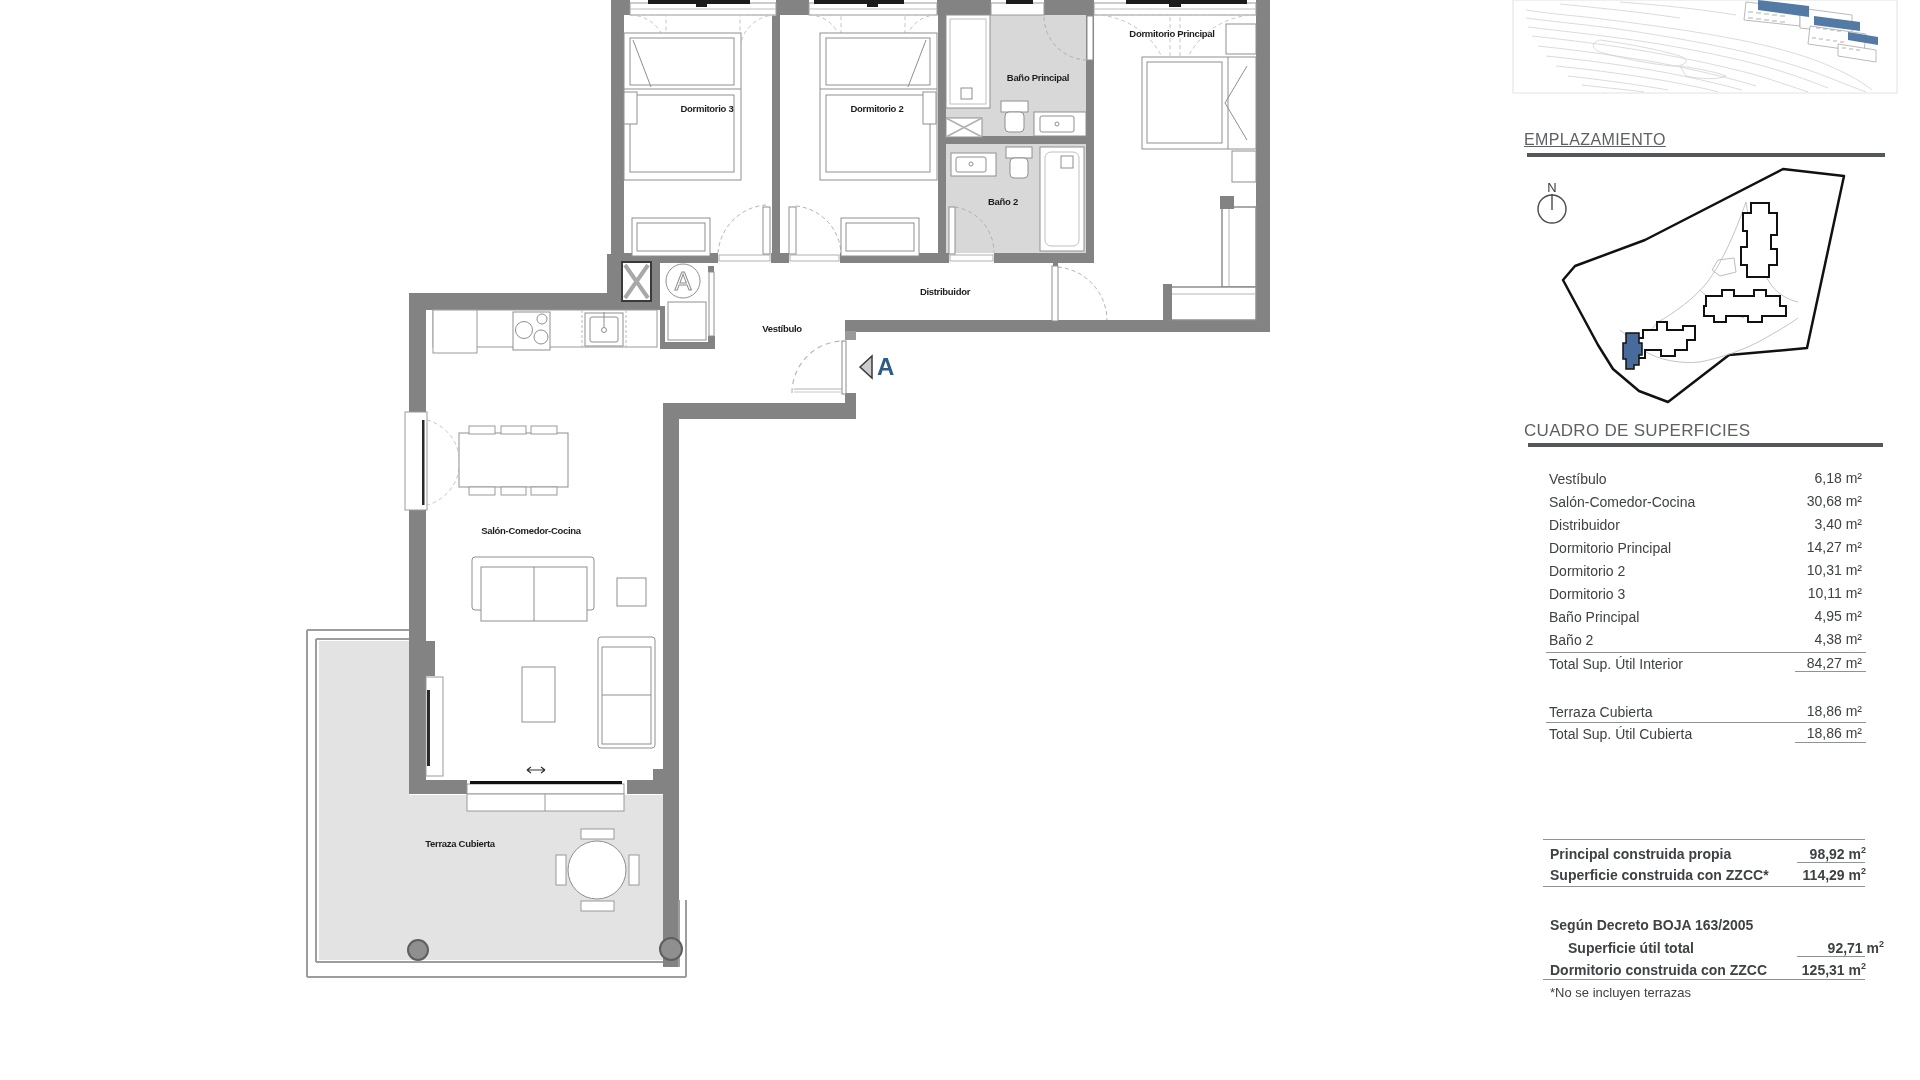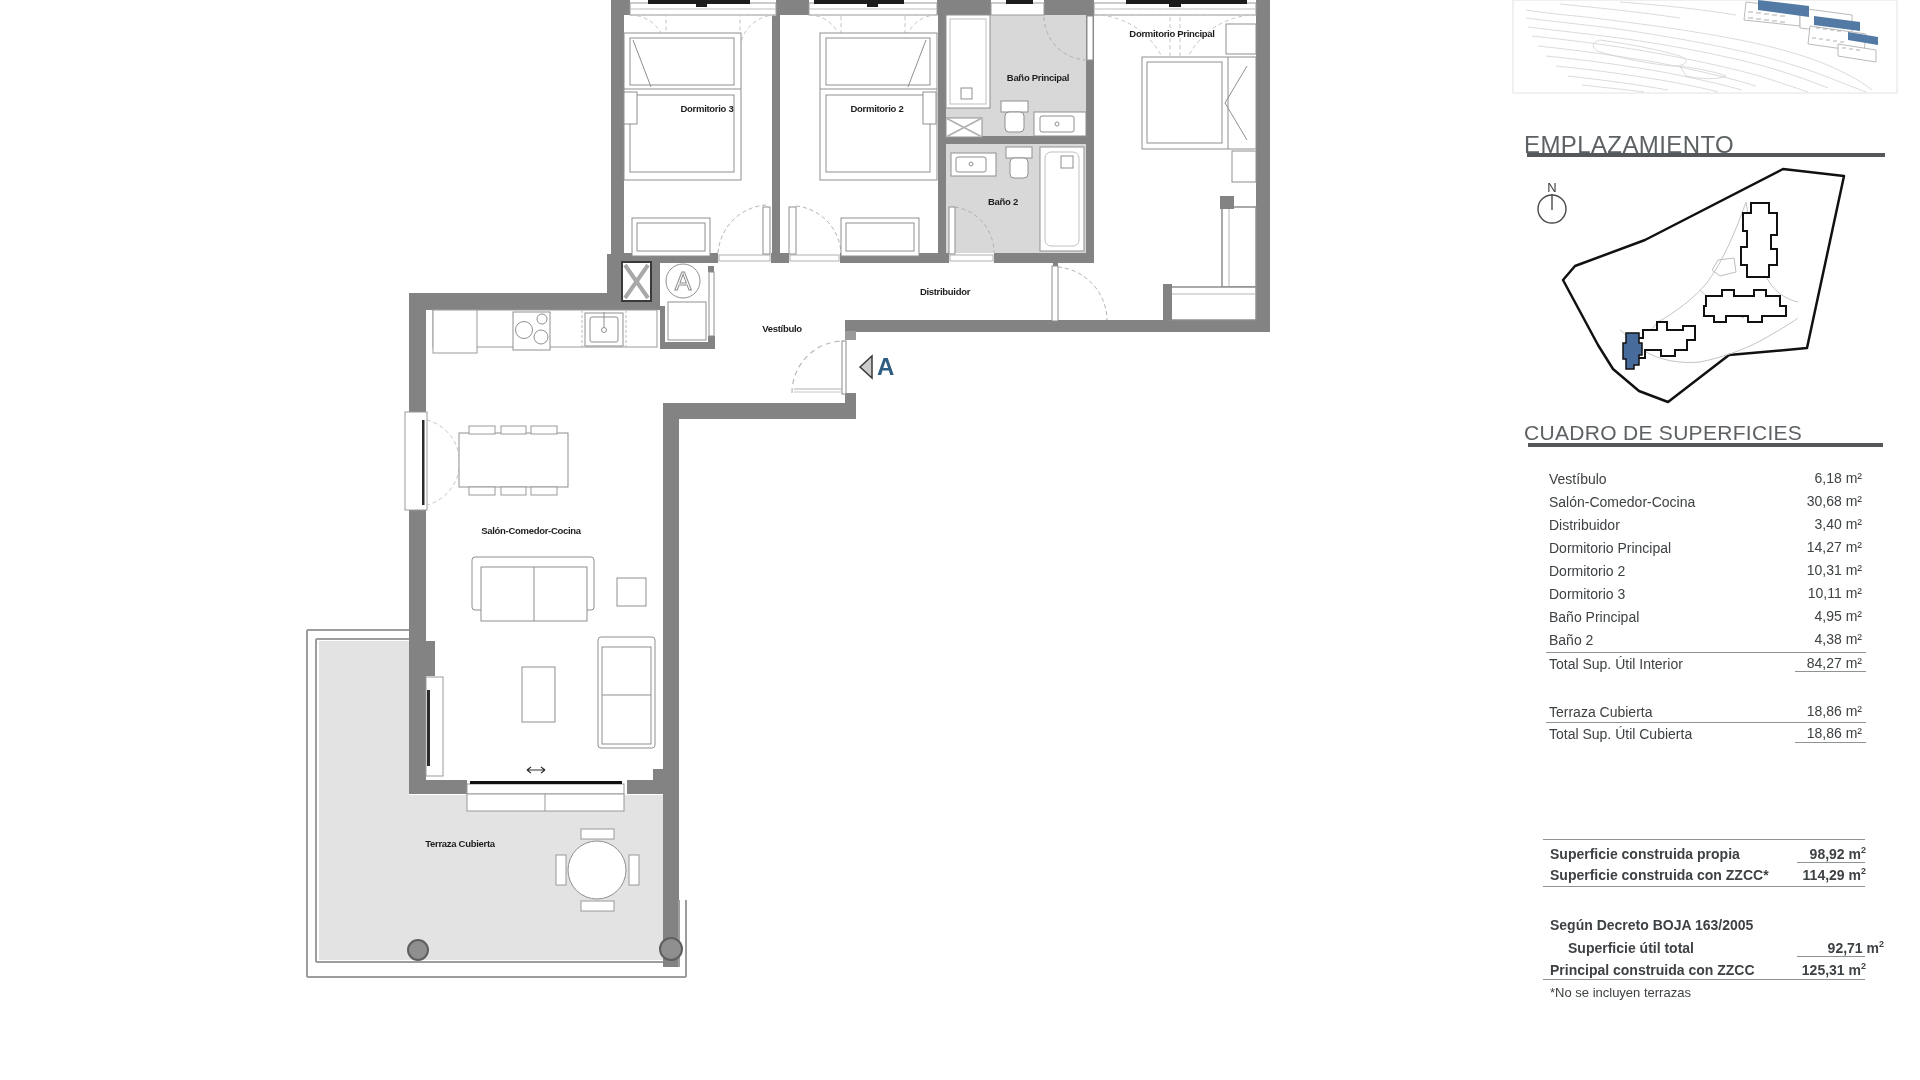--- a/index.html
+++ b/index.html
@@ -460,25 +460,25 @@
 
 <path d="M 1706 296 h 16 v -6 h 12 v 6 h 20 v -6 h 12 v 6 h 14 v 10 h 6 v 10 h -24 v 6 h -14 v -6 h -22 v 6 h -12 v -6 h -10 v -10 h 2 z" fill="#ffffff" stroke="#111111" stroke-width="2"></path>
 
 <path d="M 1643 330 h 14 v -8 h 10 v 8 h 16 v -4 h 12 v 14 h -8 v 10 h -12 v 6 h -14 v -6 h -16 v 8 h -10 v -20 h 8 z" fill="#ffffff" stroke="#111111" stroke-width="2"></path>
 
 <path d="M 1626 333 h 13 v 10 h 3 v 12 h -3 v 10 h -5 v 4 h -8 v -10 h -3 v -16 h 3 z" fill="#476b9b" stroke="#111111" stroke-width="1.5"></path>
 </g>
 
 </svg>
 
-<div class="abs" style="left:1524px;top:131px;font-size:24px;color:#5d6163;letter-spacing:0.4px;">EMPLAZAMIENTO</div>
+<div class="abs" style="left:1524px;top:131px;font-size:16px;color:#5d6163;letter-spacing:0.4px;text-decoration:underline;">EMPLAZAMIENTO</div>
 
 <div class="abs" style="left:1527px;top:153px;width:358px;height:4px;background:#54585a;"></div>
 
-<div class="abs" style="left:1524px;top:421px;font-size:21px;color:#5d6163;letter-spacing:0.3px;">CUADRO DE SUPERFICIES</div>
+<div class="abs" style="left:1524px;top:421px;font-size:17px;color:#5d6163;letter-spacing:0.3px;">CUADRO DE SUPERFICIES</div>
 
 <div class="abs" style="left:1528px;top:443px;width:355px;height:4px;background:#54585a;"></div>
 
 <div class="abs" style="left:1549px;top:470px;width:317px;">
 
   <div style="position:relative;height:23px;"><span class="tbl-label">Vestíbulo</span><span class="tbl-val" style="position:absolute;right:4px;top:0;">6,18 m²</span></div>
 
   <div style="position:relative;height:23px;"><span class="tbl-label">Salón-Comedor-Cocina</span><span class="tbl-val" style="position:absolute;right:4px;top:0;">30,68 m²</span></div>
 
   <div style="position:relative;height:23px;"><span class="tbl-label">Distribuidor</span><span class="tbl-val" style="position:absolute;right:4px;top:0;">3,40 m²</span></div>
@@ -503,32 +503,32 @@
 <div class="abs" style="left:1549px;top:703px;width:317px;"><span class="tbl-label">Terraza Cubierta</span><span class="tbl-val" style="position:absolute;right:4px;top:0;">18,86 m²</span></div>
 
 <div class="abs" style="left:1546px;top:722px;width:320px;height:1px;background:#909394;"></div>
 
 <div class="abs" style="left:1549px;top:725px;width:317px;"><span class="tbl-label">Total Sup. Útil Cubierta</span><span class="tbl-val" style="position:absolute;right:4px;top:0;">18,86 m²</span></div>
 
 <div class="abs" style="left:1795px;top:742px;width:71px;height:1px;background:#909394;"></div>
 
 <div class="abs" style="left:1543px;top:839px;width:322px;height:1px;background:#909394;"></div>
 
-<div class="abs" style="left:1550px;top:845px;width:316px;"><span class="tbl-label bold">Superficie construida propia</span><span class="tbl-val bold" style="position:absolute;right:0;top:0;">98,92 m<sup style="font-size:9px;">2</sup></span></div>
+<div class="abs" style="left:1550px;top:845px;width:316px;"><span class="tbl-label bold">Principal construida propia</span><span class="tbl-val bold" style="position:absolute;right:0;top:0;">98,92 m<sup style="font-size:9px;">2</sup></span></div>
 
 <div class="abs" style="left:1797px;top:862px;width:68px;height:1px;background:#909394;"></div>
 
 <div class="abs" style="left:1550px;top:866px;width:316px;"><span class="tbl-label bold">Superficie construida con ZZCC*</span><span class="tbl-val bold" style="position:absolute;right:0;top:0;">114,29 m<sup style="font-size:9px;">2</sup></span></div>
 
 <div class="abs" style="left:1543px;top:886px;width:322px;height:1px;background:#909394;"></div>
 
 <div class="abs" style="left:1550px;top:916px;width:316px;"><span class="tbl-label bold">Según Decreto BOJA 163/2005</span></div>
 
 <div class="abs" style="left:1568px;top:939px;width:316px;"><span class="tbl-label bold">Superficie útil total</span><span class="tbl-val bold" style="position:absolute;right:0;top:0;">92,71 m<sup style="font-size:9px;">2</sup></span></div>
 
 <div class="abs" style="left:1797px;top:956px;width:68px;height:1px;background:#909394;"></div>
 
-<div class="abs" style="left:1550px;top:961px;width:316px;"><span class="tbl-label bold">Principal construida con ZZCC</span><span class="tbl-val bold" style="position:absolute;right:0;top:0;">125,31 m<sup style="font-size:9px;">2</sup></span></div>
+<div class="abs" style="left:1550px;top:961px;width:316px;"><span class="tbl-label bold">Dormitorio construida con ZZCC</span><span class="tbl-val bold" style="position:absolute;right:0;top:0;">125,31 m<sup style="font-size:9px;">2</sup></span></div>
 
 <div class="abs" style="left:1543px;top:979px;width:322px;height:1px;background:#909394;"></div>
 
 <div class="abs" style="left:1550px;top:985px;font-size:13px;color:#3e4244;">*No se incluyen terrazas</div>
 </div>
 
 </body></html>

